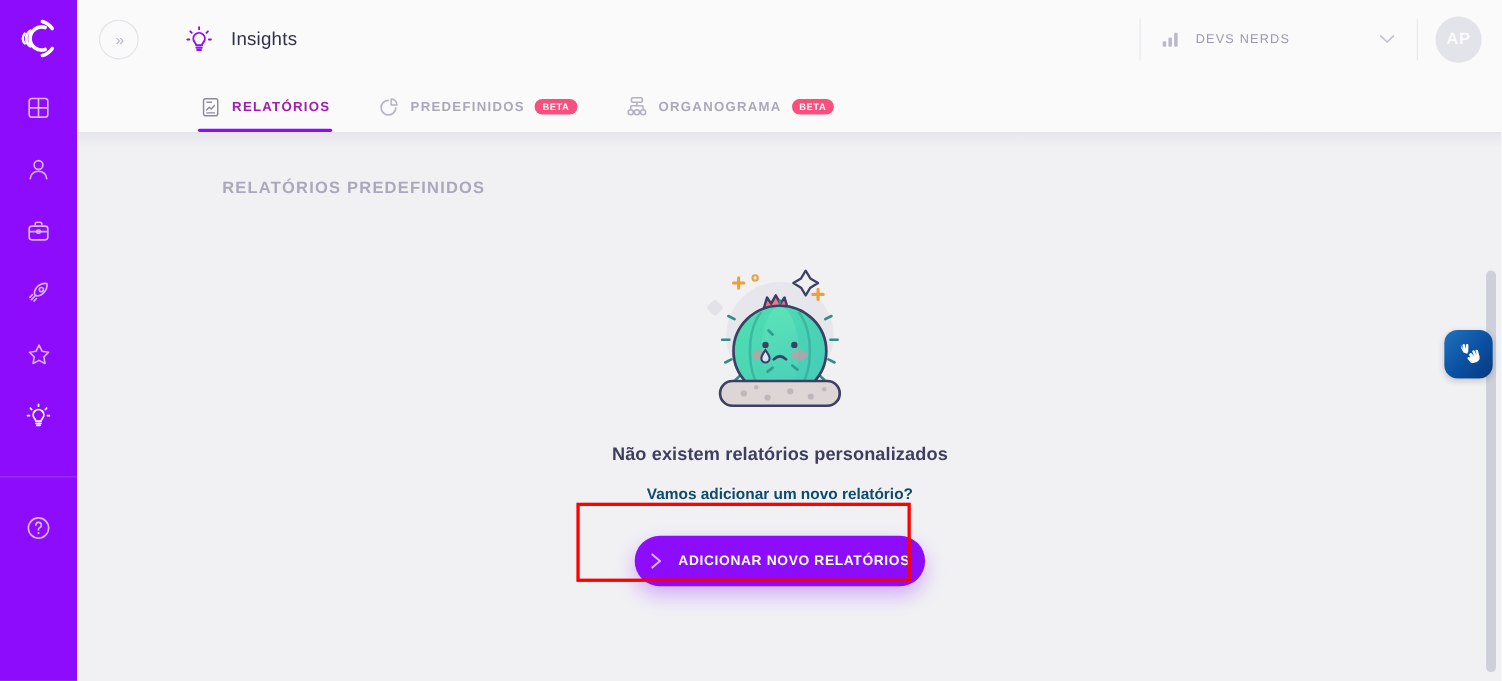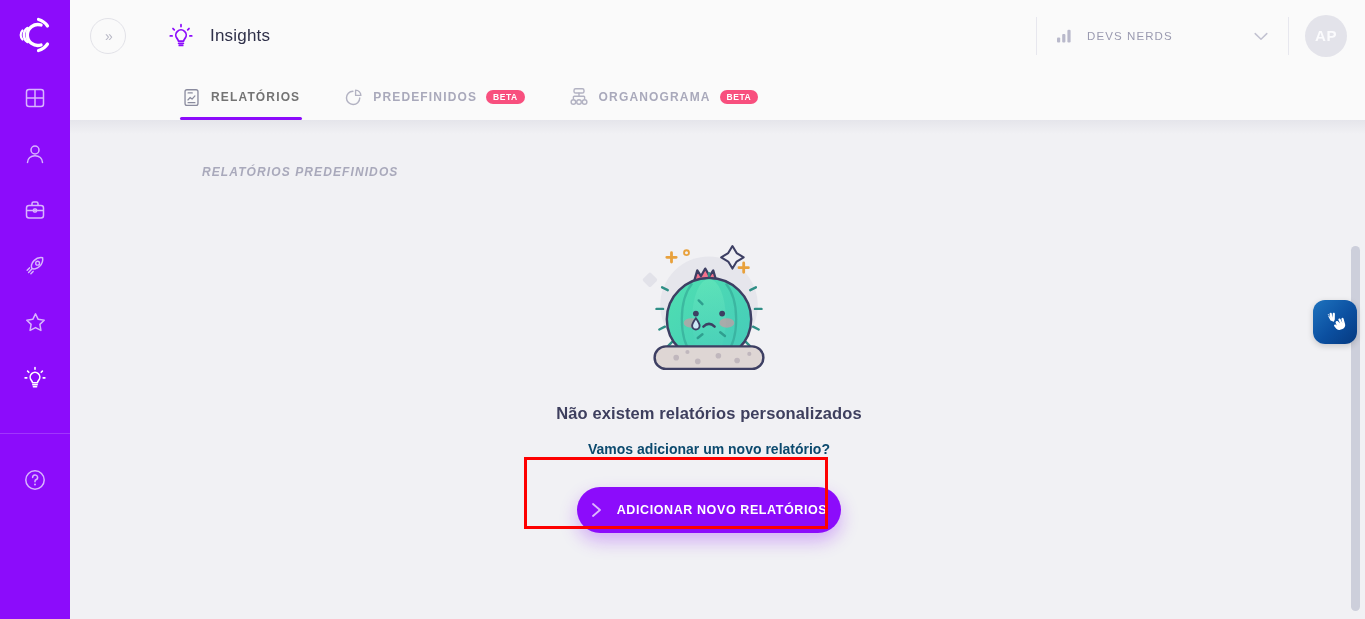--- a/index.html
+++ b/index.html
@@ -106,21 +106,21 @@
     padding: 0 2px;
     margin-right: 40px;
     position: relative;
     cursor: pointer;
   }
   .mtab .mt-label {
     margin-left: 10px;
     font-size: 12px; letter-spacing: 1.15px;
     color: #a9a9bb; font-weight: 600;
   }
-  .mtab.active .mt-label { color: #737373; }
+  .mtab.active .mt-label { color: #a21caf; }
   .mtab .underline {
     position: absolute; left: 0; right: 0; bottom: 0;
     height: 3px; background: #8c0cfb; border-radius: 2px;
   }
   .beta {
     margin-left: 9px;
     background: #f84f7e;
     color: #ffffff;
     font-size: 8.5px; font-weight: 700; letter-spacing: .5px;
     padding: 3px 7px 3px 7px;
@@ -146,23 +146,22 @@
     padding-left: 130px;
     padding-top: 42px;
   }
   .stab {
     position: relative;
     padding: 0 2px 14px 2px;
     margin-right: 62px;
     cursor: pointer;
   }
   .stab .st-label {
-    font-size: 12px; letter-spacing: 1.1px; font-weight: 600;
+    font-size: 15px; letter-spacing: 1.1px; font-weight: 600;
     color: #a9a9bb;
-    font-style: italic;
   }
   .stab.active .st-label { color: #44455f; }
   .stab .underline {
     position: absolute; left: -2px; right: -2px; bottom: 0;
     height: 3px; background: #8c0cfb; border-radius: 2px;
   }
 
   .empty-state {
     margin-top: 38px;
     display: flex; flex-direction: column; align-items: center;

